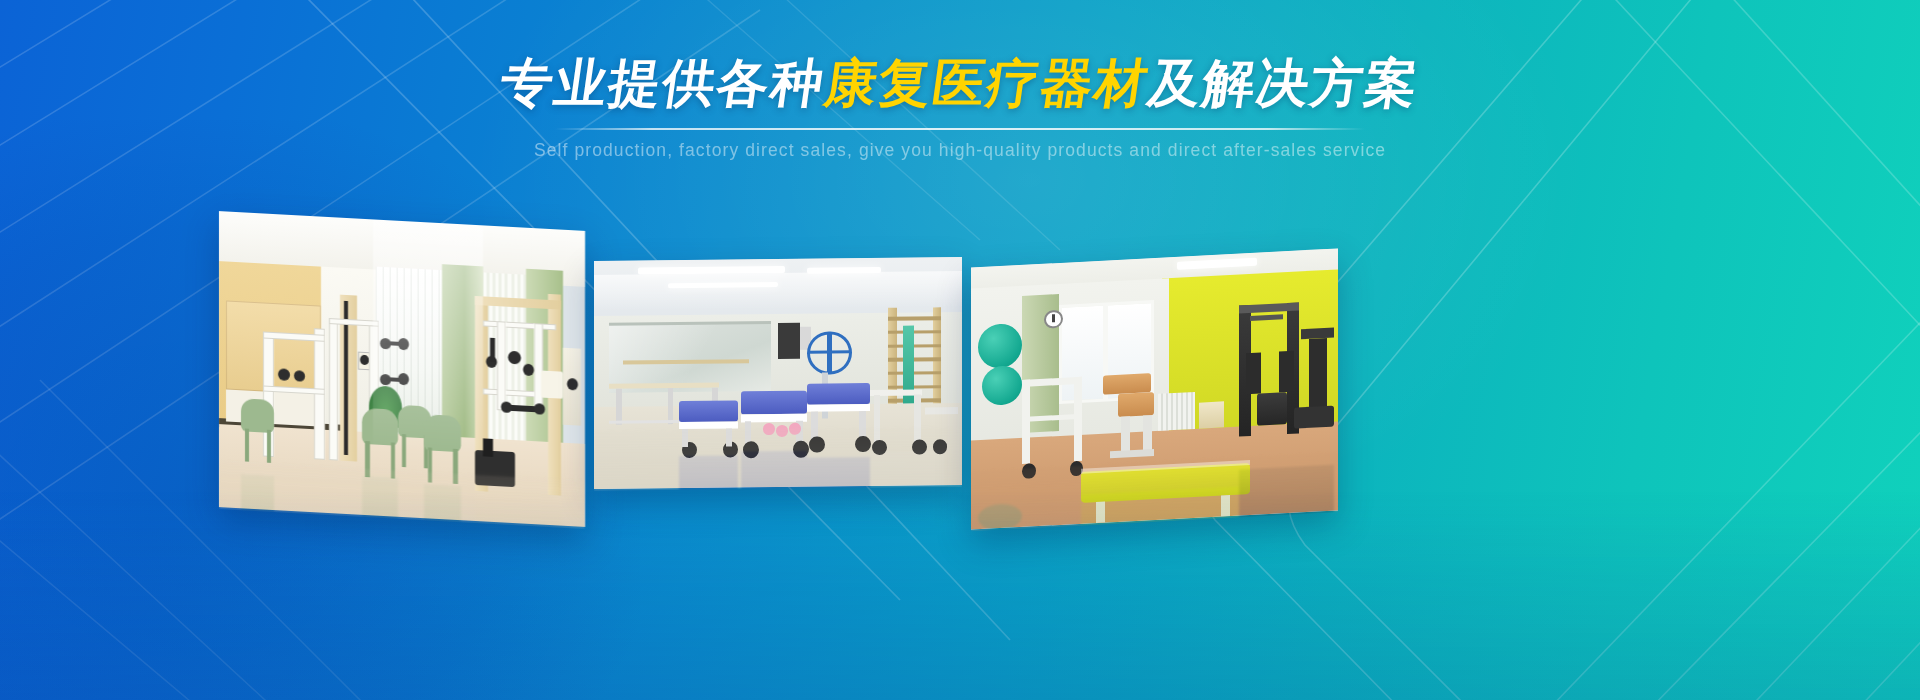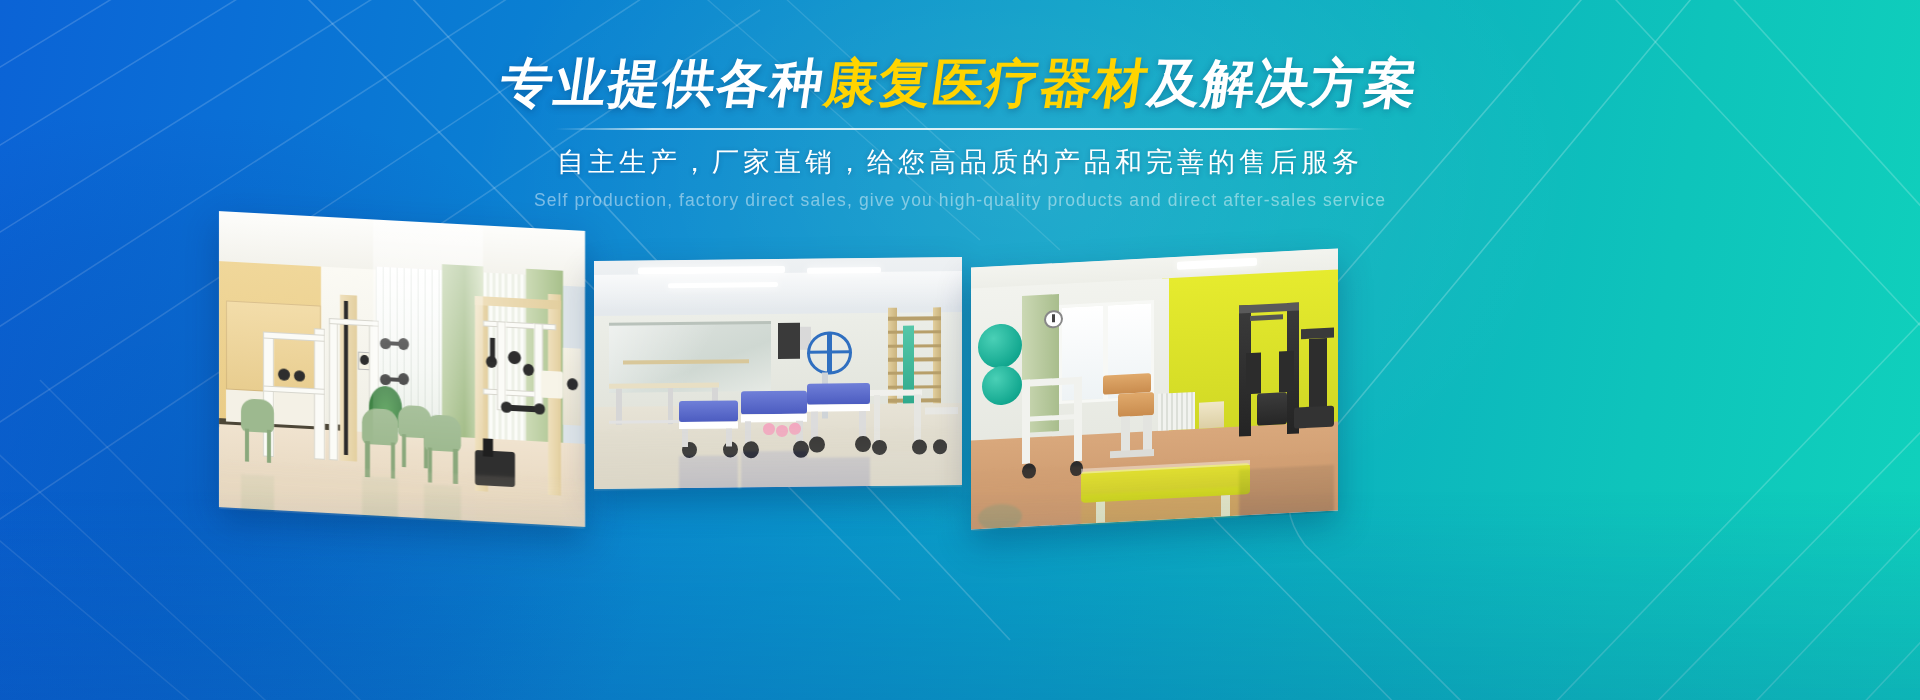--- a/index.html
+++ b/index.html
@@ -241,21 +241,20 @@
   </div>
 
   <div class="glow"></div>
   <div class="glow2"></div>
 
   <div class="textwrap">
     <div class="headline">
       <span class="w">专业提供各种</span><span class="y">康复医疗器材</span><span class="w">及解决方案</span>
     </div>
     <div class="divider"></div>
-    <div class="sub-cn">自主生产，厂家直销，给您高品质的产品和完善的售后服务</div>
     <div class="sub-en">Self production, factory direct sales, give you high-quality products and direct after-sales service</div>
   </div>
 
   <div class="photos">
 
     <div class="panel panel-left">
       <div class="scene">
         <div class="rm l-ceil"></div>
         <div class="rm l-wallA"></div>
         <div class="rm l-wallB"></div>

